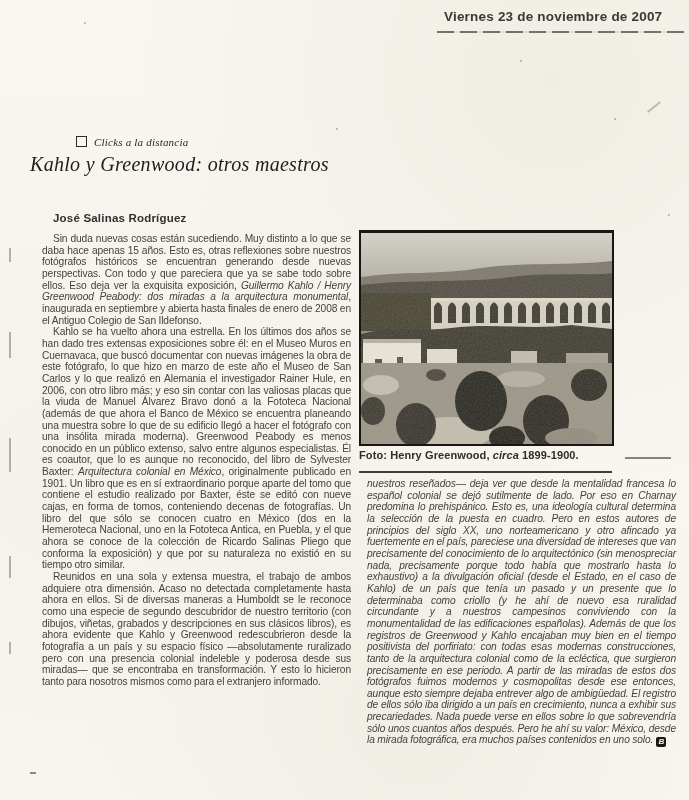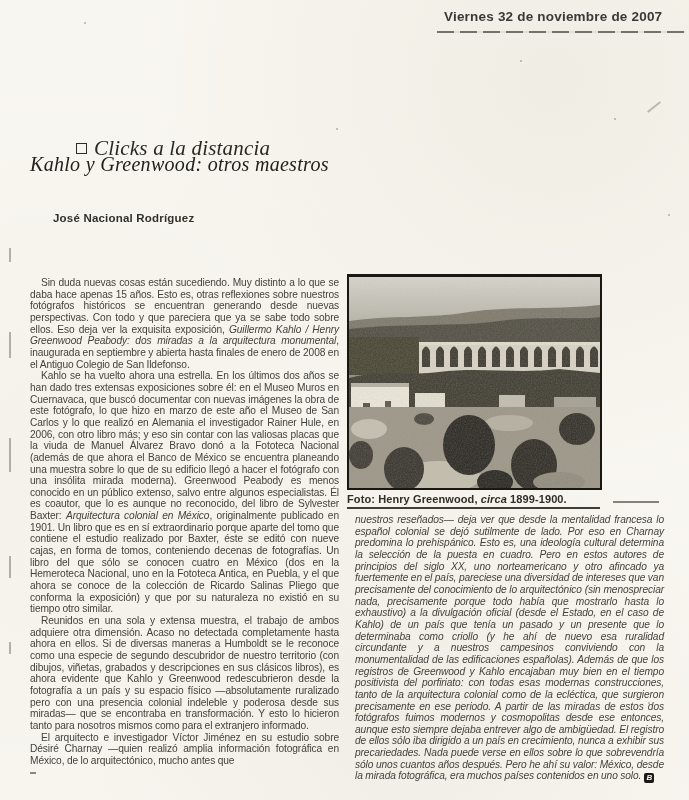--- a/index.html
+++ b/index.html
@@ -20,58 +20,58 @@
     position:absolute;top:9px;left:444px;width:240px;
     font-size:13.5px;font-weight:700;color:#3c3b38;letter-spacing:.2px;
   }
   .date-rule{
     position:absolute;top:31px;left:437px;width:248px;height:2px;opacity:.8;
     background:repeating-linear-gradient(90deg,#55534f 0 17px, rgba(85,83,79,.12) 17px 23px);
   }
 
   
   .kicker{
-    position:absolute;top:136px;left:32px;display:flex;align-items:center;
+    position:absolute;top:136px;left:32px;display:flex;
     font-family:"Liberation Serif", serif;font-style:italic;
-    font-size:21px;color:#2c2b27;letter-spacing:.2px;padding-left:44px;
+    font-size:11px;color:#2c2b27;letter-spacing:.2px;padding-left:44px;
   }
   .kicker-box{
     width:9px;height:9px;border:1.6px solid #2f2e2a;margin-right:7px;
     display:inline-block;background:transparent;
   }
   .title{
     position:absolute;top:153px;left:30px;margin:0;white-space:nowrap;
     font-family:"Liberation Serif", serif;font-style:italic;font-weight:400;
     font-size:20px;color:#242320;letter-spacing:.3px;
   }
   .byline{
     position:absolute;top:212px;left:53px;
     font-size:11.5px;font-weight:700;color:#33322e;letter-spacing:.2px;
   }
 
   
-  .body{position:absolute;top:233px;left:30px;width:634px;display:flex;gap:16px;margin-top:44px;}
+  .body{position:absolute;top:233px;left:42px;width:634px;display:flex;gap:16px;}
   .col-left{width:309px;}
   .col-right{width:309px;position:relative;}
   p.bp{
     margin:0;font-size:10.2px;line-height:11.65px;text-align:justify;
     color:#454440;letter-spacing:-.1px;word-spacing:-.2px;
   }
   p.bp.ind{text-indent:11px;}
   p.bp i{font-style:italic;}
 
   
   .photo-fig{margin:-3px 0 0 -8px;width:257px;position:relative;}
   .photo-frame{
     width:251px;height:211px;background:#8d897d;
     border:2px solid #1b1a17;border-top-width:3px;
   }
   .photo-frame svg{display:block;}
   .caption{
-    margin-top:3px;width:253px;padding-bottom:2px;
+    margin-top:3px;width:253px;padding-bottom:10px;
     font-size:11px;font-weight:700;color:#302f2b;letter-spacing:.1px;
     border-bottom:2px solid #413f3b;
   }
   .caption i{font-style:italic;}
   .cap-extra{position:absolute;top:227px;left:266px;width:46px;height:2px;background:#55534e;opacity:.7;}
   #col-right-text{margin-top:5px;font-style:italic;}
 
   
   .endmark{
     display:inline-block;width:10px;height:10px;margin-left:3px;vertical-align:-1px;
@@ -95,37 +95,36 @@
   .s6{left:520px;top:60px;width:2px;height:2px;}
   .diag{position:absolute;left:646px;top:106px;width:16px;height:2px;background:#8d8b84;transform:rotate(-38deg);opacity:.55;}
   .dash{position:absolute;left:30px;top:772px;width:6px;height:2px;background:#5a5852;opacity:.7;}
 </style>
 </head>
 <body>
 
 <div class="page">
 
   <div class="soft">
-    <div class="date">Viernes 32 de noviembre de 2007</div>
+    <div class="date">Viernes 23 de noviembre de 2007</div>
     <div class="date-rule"></div>
 
     <div class="kicker">
       <span class="kicker-box"></span>
       <span>Clicks a la distancia</span>
     </div>
 
     <h1 class="title">Kahlo y Greenwood: otros maestros</h1>
-    <div class="byline">José Nacional Rodríguez</div>
+    <div class="byline">José Salinas Rodríguez</div>
 
     <div class="body">
       <div class="col-left" id="col-left">
           <p class="bp ind"><span>Sin duda nuevas cosas están sucediendo. Muy distinto a lo que se daba hace apenas 15 años. Esto es, otras reflexiones sobre nuestros fotógrafos históricos se encuentran generando desde nuevas perspectivas. Con todo y que pareciera que ya se sabe todo sobre ellos. Eso deja ver la exquisita exposición, </span><i>Guillermo Kahlo / Henry Greenwood Peabody: dos miradas a la arquitectura monumental</i><span>, inaugurada en septiembre y abierta hasta finales de enero de 2008 en el Antiguo Colegio de San Ildefonso.</span></p>
           <p class="bp ind"><span>Kahlo se ha vuelto ahora una estrella. En los últimos dos años se han dado tres extensas exposiciones sobre él: en el Museo Muros en Cuernavaca, que buscó documentar con nuevas imágenes la obra de este fotógrafo, lo que hizo en marzo de este año el Museo de San Carlos y lo que realizó en Alemania el investigador Rainer Hule, en 2006, con otro libro más; y eso sin contar con las valiosas placas que la viuda de Manuel Álvarez Bravo donó a la Fototeca Nacional (además de que ahora el Banco de México se encuentra planeando una muestra sobre lo que de su edificio llegó a hacer el fotógrafo con una insólita mirada moderna). Greenwood Peabody es menos conocido en un público extenso, salvo entre algunos especialistas. Él es coautor, que lo es aunque no reconocido, del libro de Sylvester Baxter: </span><i>Arquitectura colonial en México</i><span>, originalmente publicado en 1901. Un libro que es en sí extraordinario porque aparte del tomo que contiene el estudio realizado por Baxter, éste se editó con nueve cajas, en forma de tomos, conteniendo decenas de fotografías. Un libro del que sólo se conocen cuatro en México (dos en la Hemeroteca Nacional, uno en la Fototeca Antica, en Puebla, y el que ahora se conoce de la colección de Ricardo Salinas Pliego que conforma la exposición) y que por su naturaleza no existió en su tiempo otro similar.</span></p>
           <p class="bp ind"><span>Reunidos en una sola y extensa muestra, el trabajo de ambos adquiere otra dimensión. Acaso no detectada completamente hasta ahora en ellos. Si de diversas maneras a Humboldt se le reconoce como una especie de segundo descubridor de nuestro territorio (con dibujos, viñetas, grabados y descripciones en sus clásicos libros), es ahora evidente que Kahlo y Greenwood redescubrieron desde la fotografía a un país y su espacio físico —absolutamente ruralizado pero con una presencia colonial indeleble y poderosa desde sus miradas— que se encontraba en transformación. Y esto lo hicieron tanto para nosotros mismos como para el extranjero informado.</span></p>
-          <p class="bp ind"><span>El arquitecto e investigador Víctor Jiménez en su estudio sobre Désiré Charnay —quien realizó amplia información fotográfica en México, de lo arquitectónico, mucho antes que</span></p>
         </div>
 
       <div class="col-right">
         <figure class="photo-fig">
           <div class="photo-frame">
             <svg width="251" height="211" viewBox="0 0 251 211" xmlns="http://www.w3.org/2000/svg">
               <defs>
                 <linearGradient id="sky" x1="0" y1="0" x2="0" y2="1">
                   <stop offset="0" stop-color="#d8d5cc"></stop>
                   <stop offset="1" stop-color="#a9a59a"></stop>

